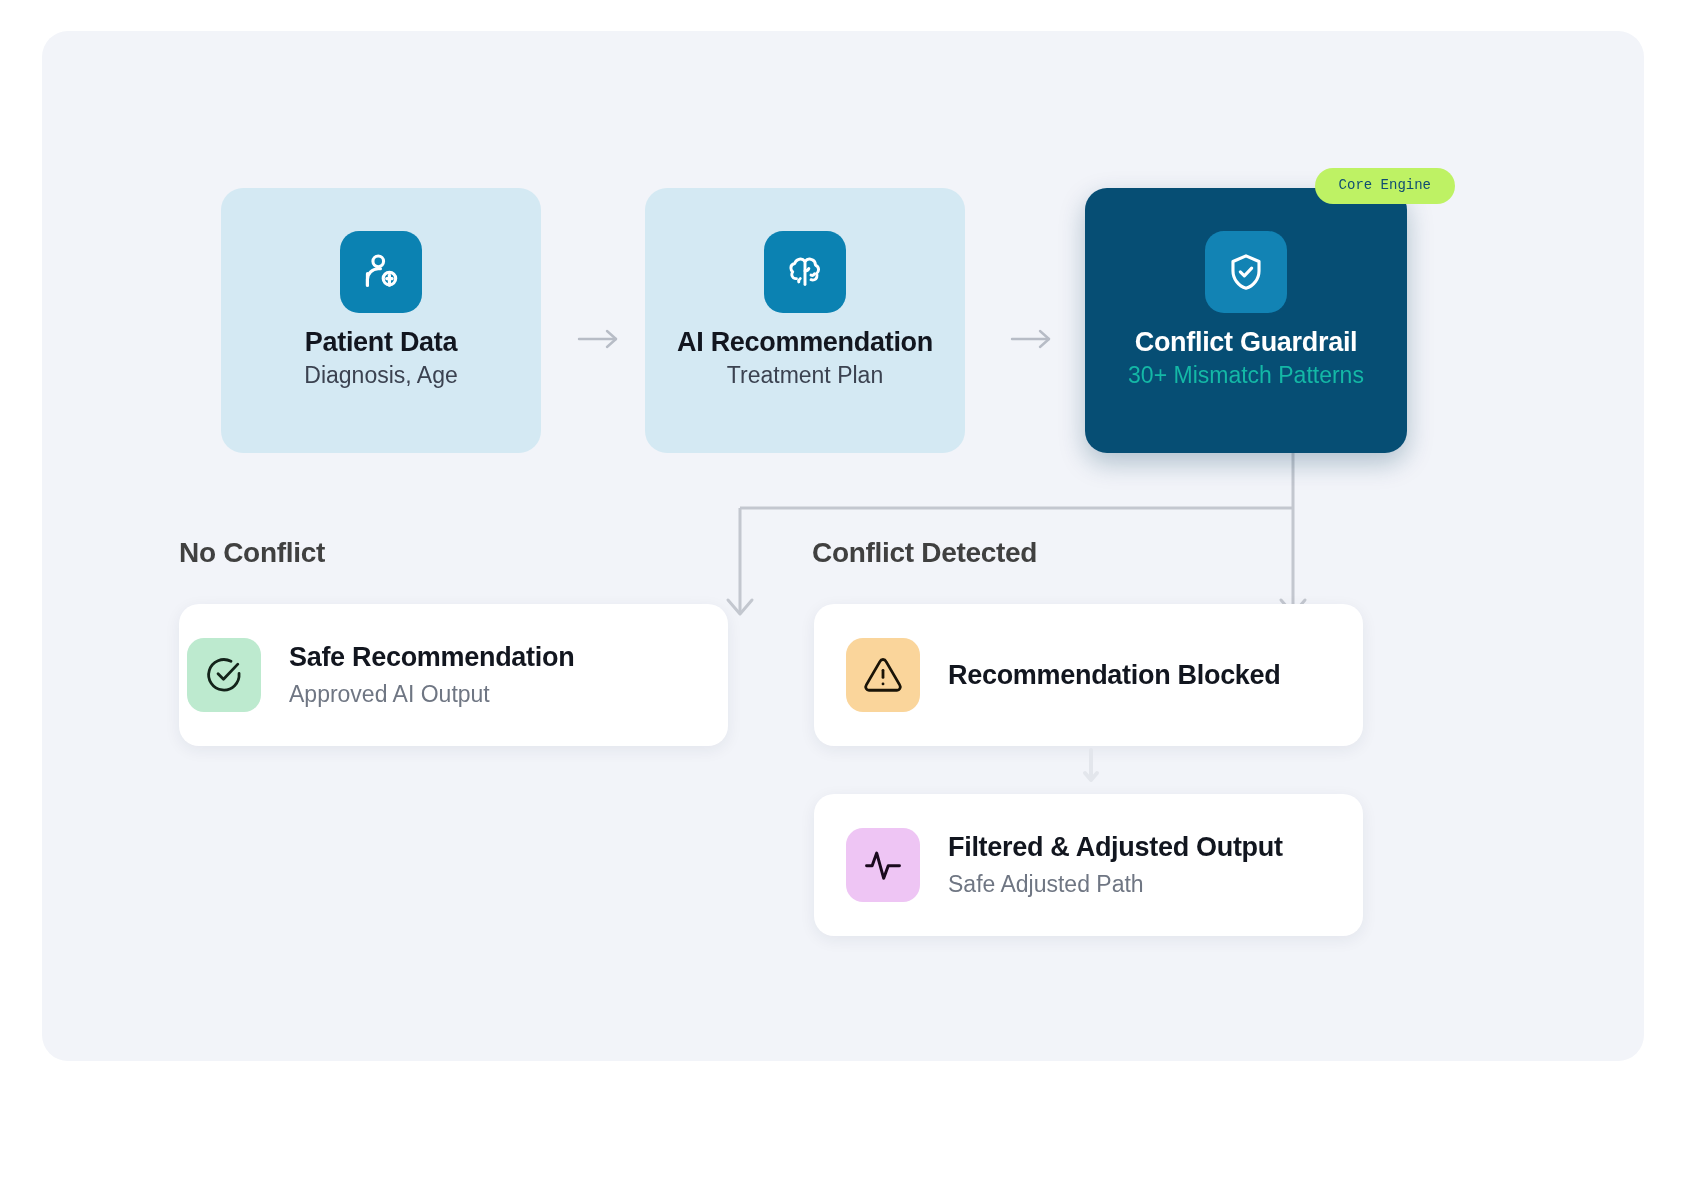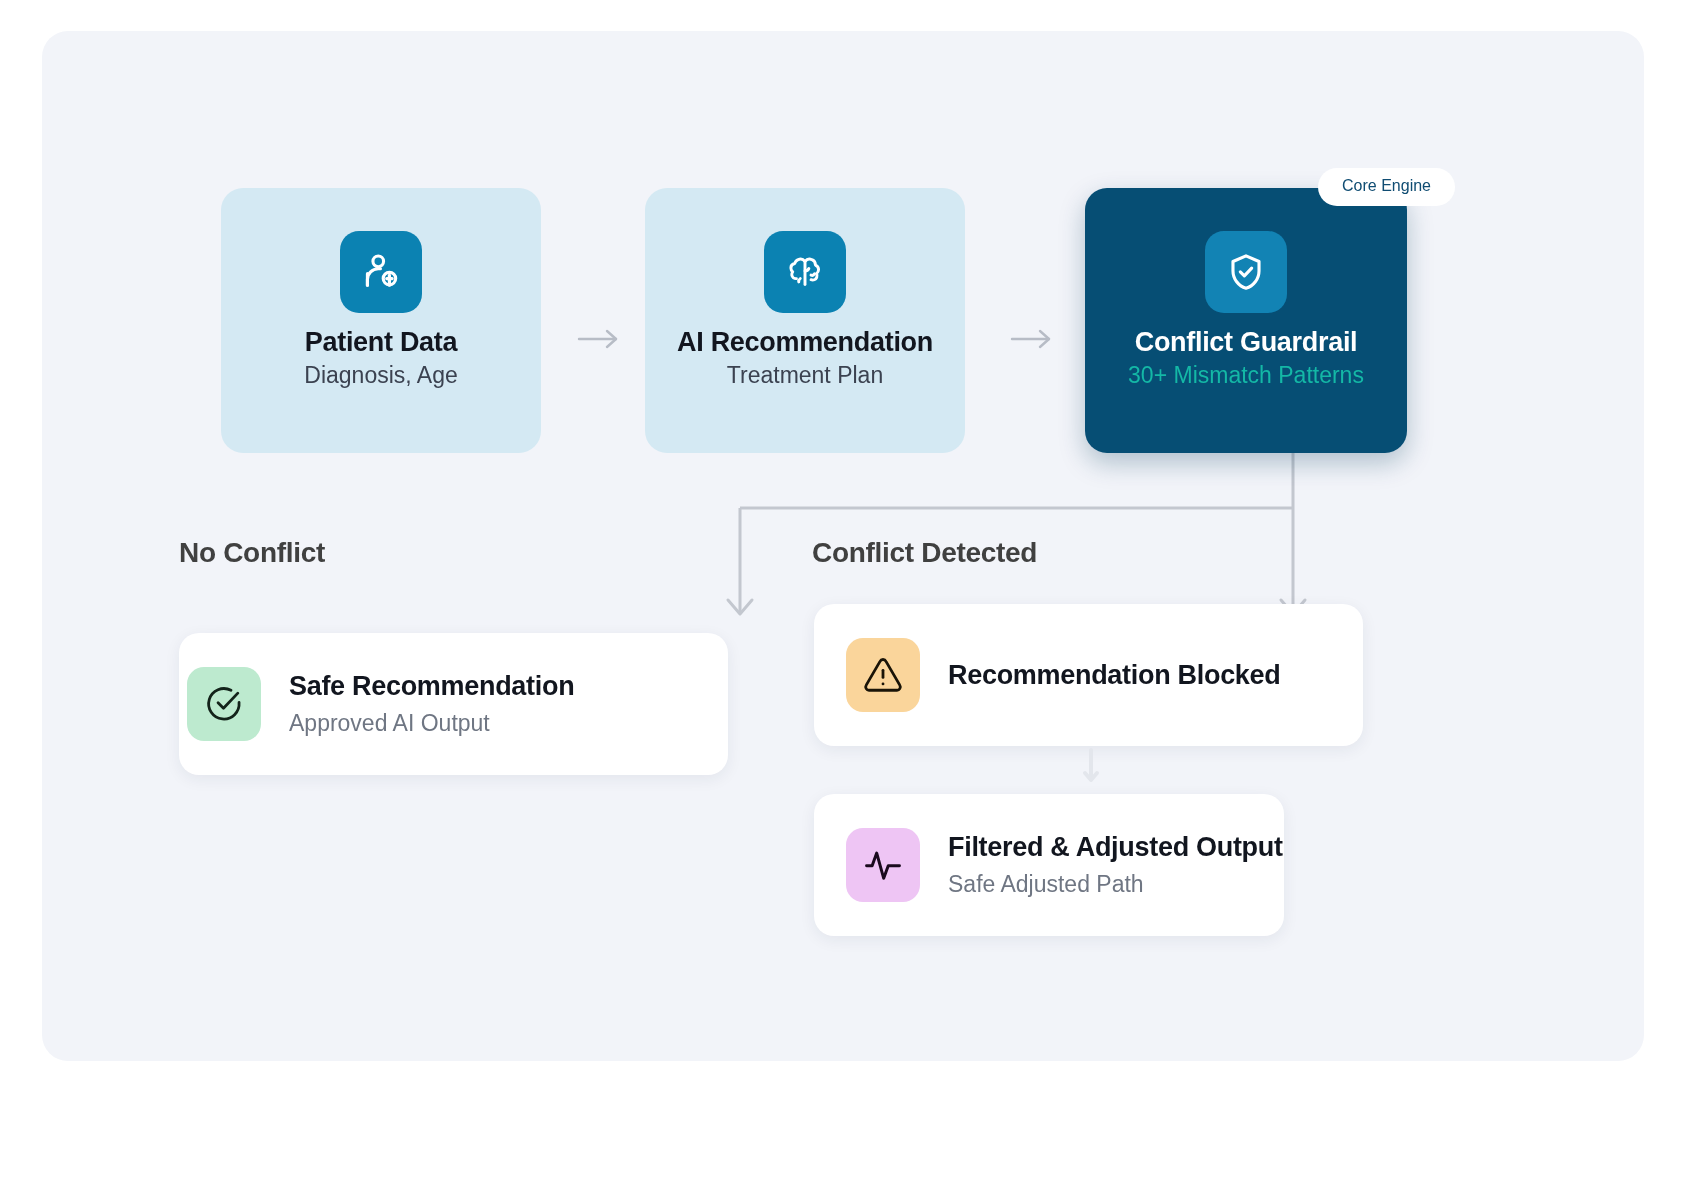--- a/index.html
+++ b/index.html
@@ -88,26 +88,27 @@
     color: #3b4250;
     white-space: nowrap;
   }
   .stage-card.s3 .stage-sub { color: #14b8a6; }
 
   
   .core-badge {
     position: absolute;
     right: -48px;
     top: -20px;
-    background: #ffffff;
+    background: #bef264;
     color: #0f4c72;
-    font-size: 16px;
+    font-size: 14px;
     padding: 9px 24px 11px 24px;
     border-radius: 22px;
     white-space: nowrap;
+    font-family: Liberation Mono, monospace;
   }
 
   
   .row-arrow {
     position: absolute;
     top: 138px;
     width: 46px;
     height: 26px;
   }
   .row-arrow.a1 { left: 355px; }
@@ -140,21 +141,21 @@
     position: absolute;
     background: #ffffff;
     border-radius: 20px;
     display: flex;
     align-items: center;
     padding-left: 32px;
     box-shadow: 0 4px 16px rgba(25,40,70,0.07);
   }
   .result-card.safe     { left: 179px; top: 604px;  width: 549px; height: 142px; }
   .result-card.blocked  { left: 814px; top: 604px;  width: 549px; height: 142px; }
-  .result-card.filtered { left: 814px; top: 794px;  width: 470px; height: 142px; }
+  .result-card.filtered { left: 814px; top: 794px;  width: 549px; height: 142px; }
 
   .result-icon {
     width: 74px;
     height: 74px;
     border-radius: 17px;
     display: flex;
     align-items: center;
     justify-content: center;
     flex: 0 0 auto;
   }
@@ -256,21 +257,21 @@
           </svg>
         </div>
         <div class="stage-title">Conflict Guardrail</div>
         <div class="stage-sub">30+ Mismatch Patterns</div>
       </div>
     </div>
 
     <div class="branch-label left" style="left:137px; top:506px;">No Conflict</div>
     <div class="branch-label right" style="left:770px; top:506px;">Conflict Detected</div>
 
-    <div class="result-card safe" style="left:137px; top:602px;padding-left:8px;">
+    <div class="result-card safe" style="left:137px; top:573px;padding-left:8px;">
       <div class="result-icon green">
         <svg width="42" height="42" viewBox="0 0 24 24" fill="none" stroke="#13231a" stroke-width="1.6" stroke-linecap="round" stroke-linejoin="round">
           <path d="M20.6 11.1A8.7 8.7 0 1 1 16 4.2"></path>
           <path d="M8.6 11.3l3.1 3.1 8.2-8.6"></path>
         </svg>
       </div>
       <div class="result-text">
         <div class="result-title">Safe Recommendation</div>
         <div class="result-sub">Approved AI Output</div>
       </div>

